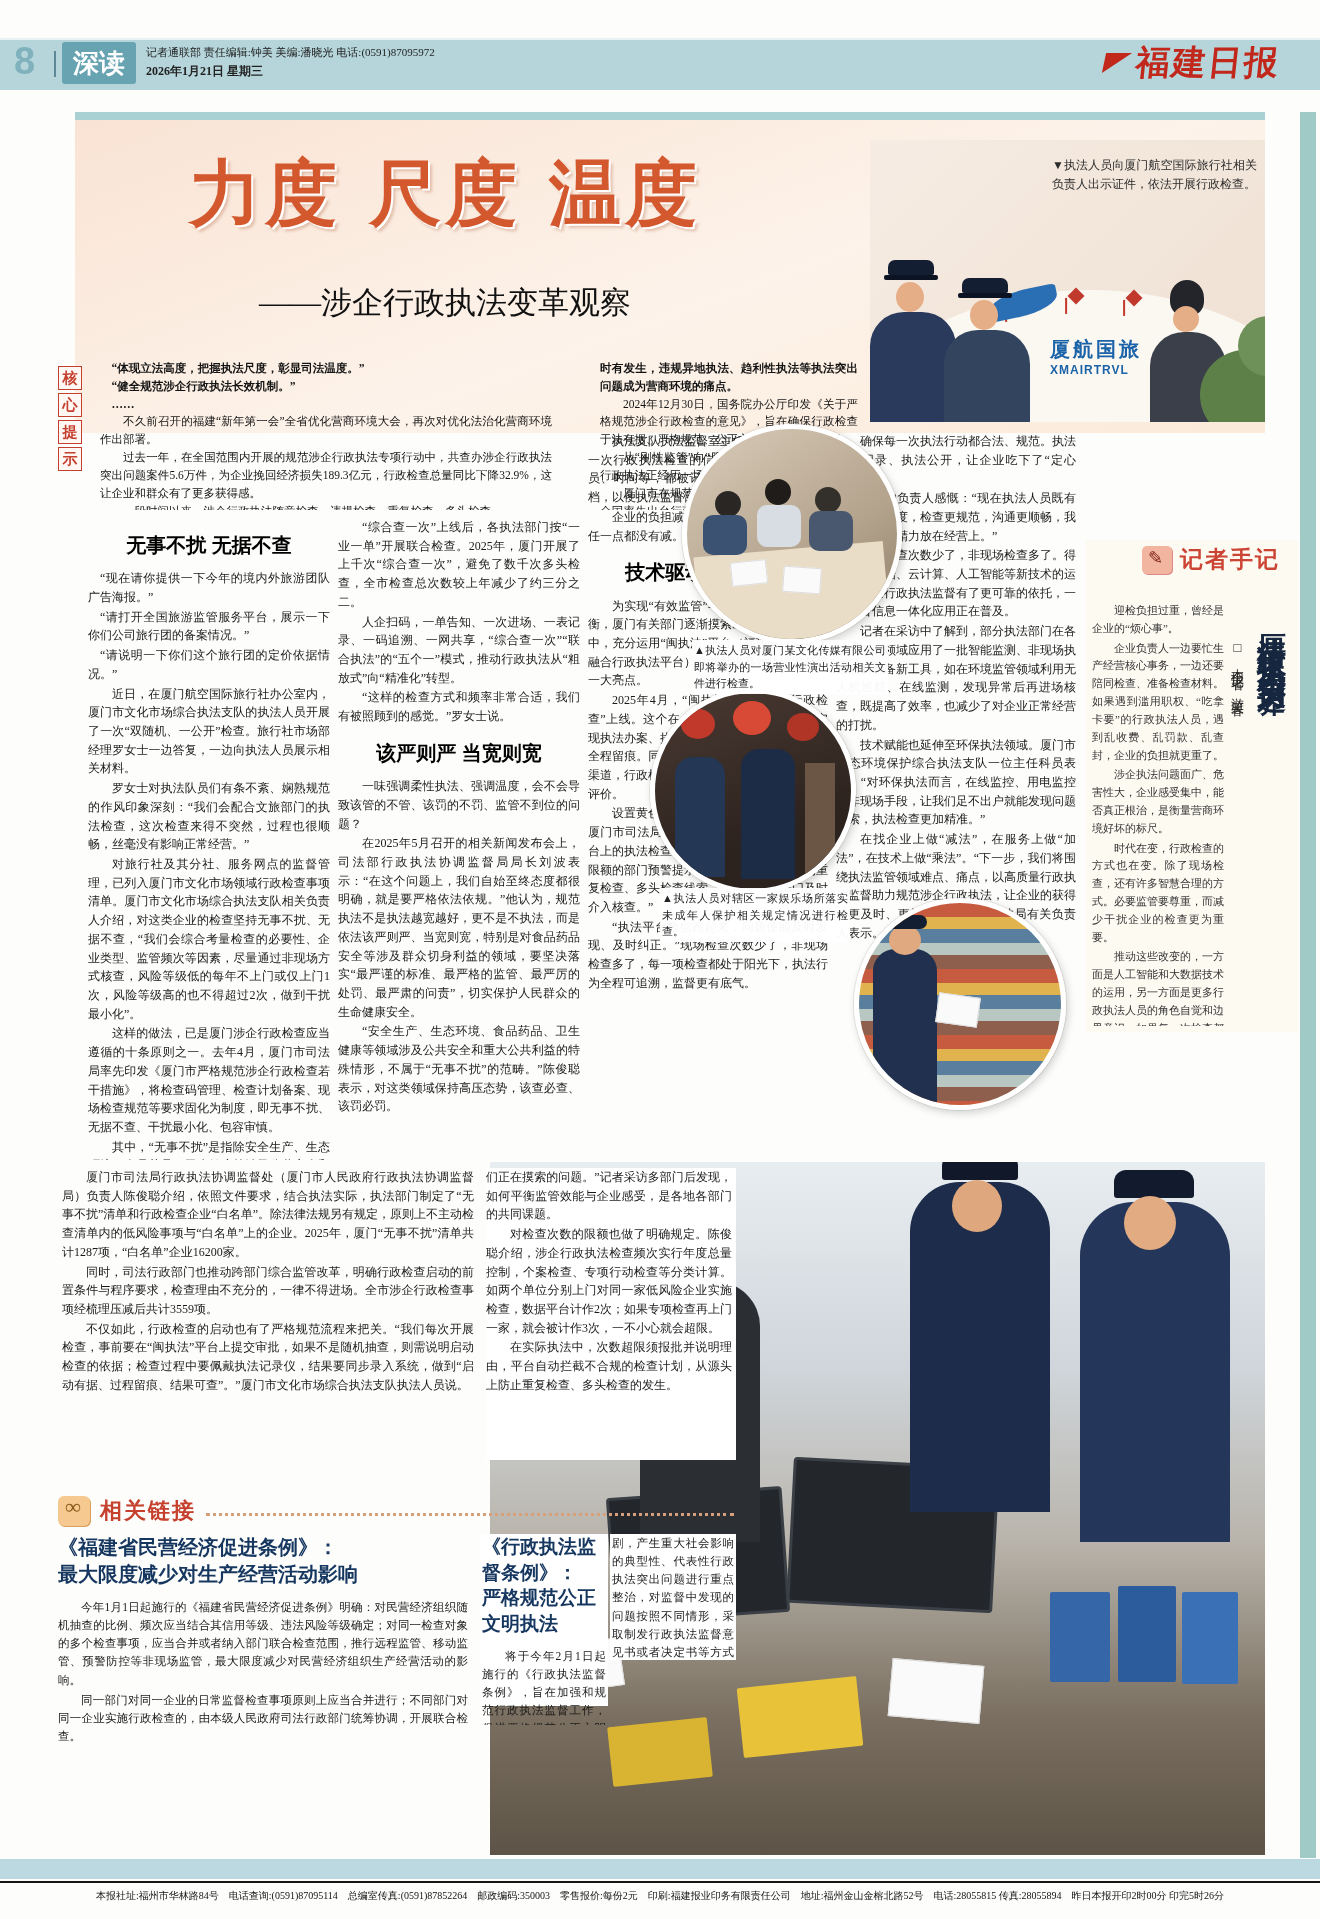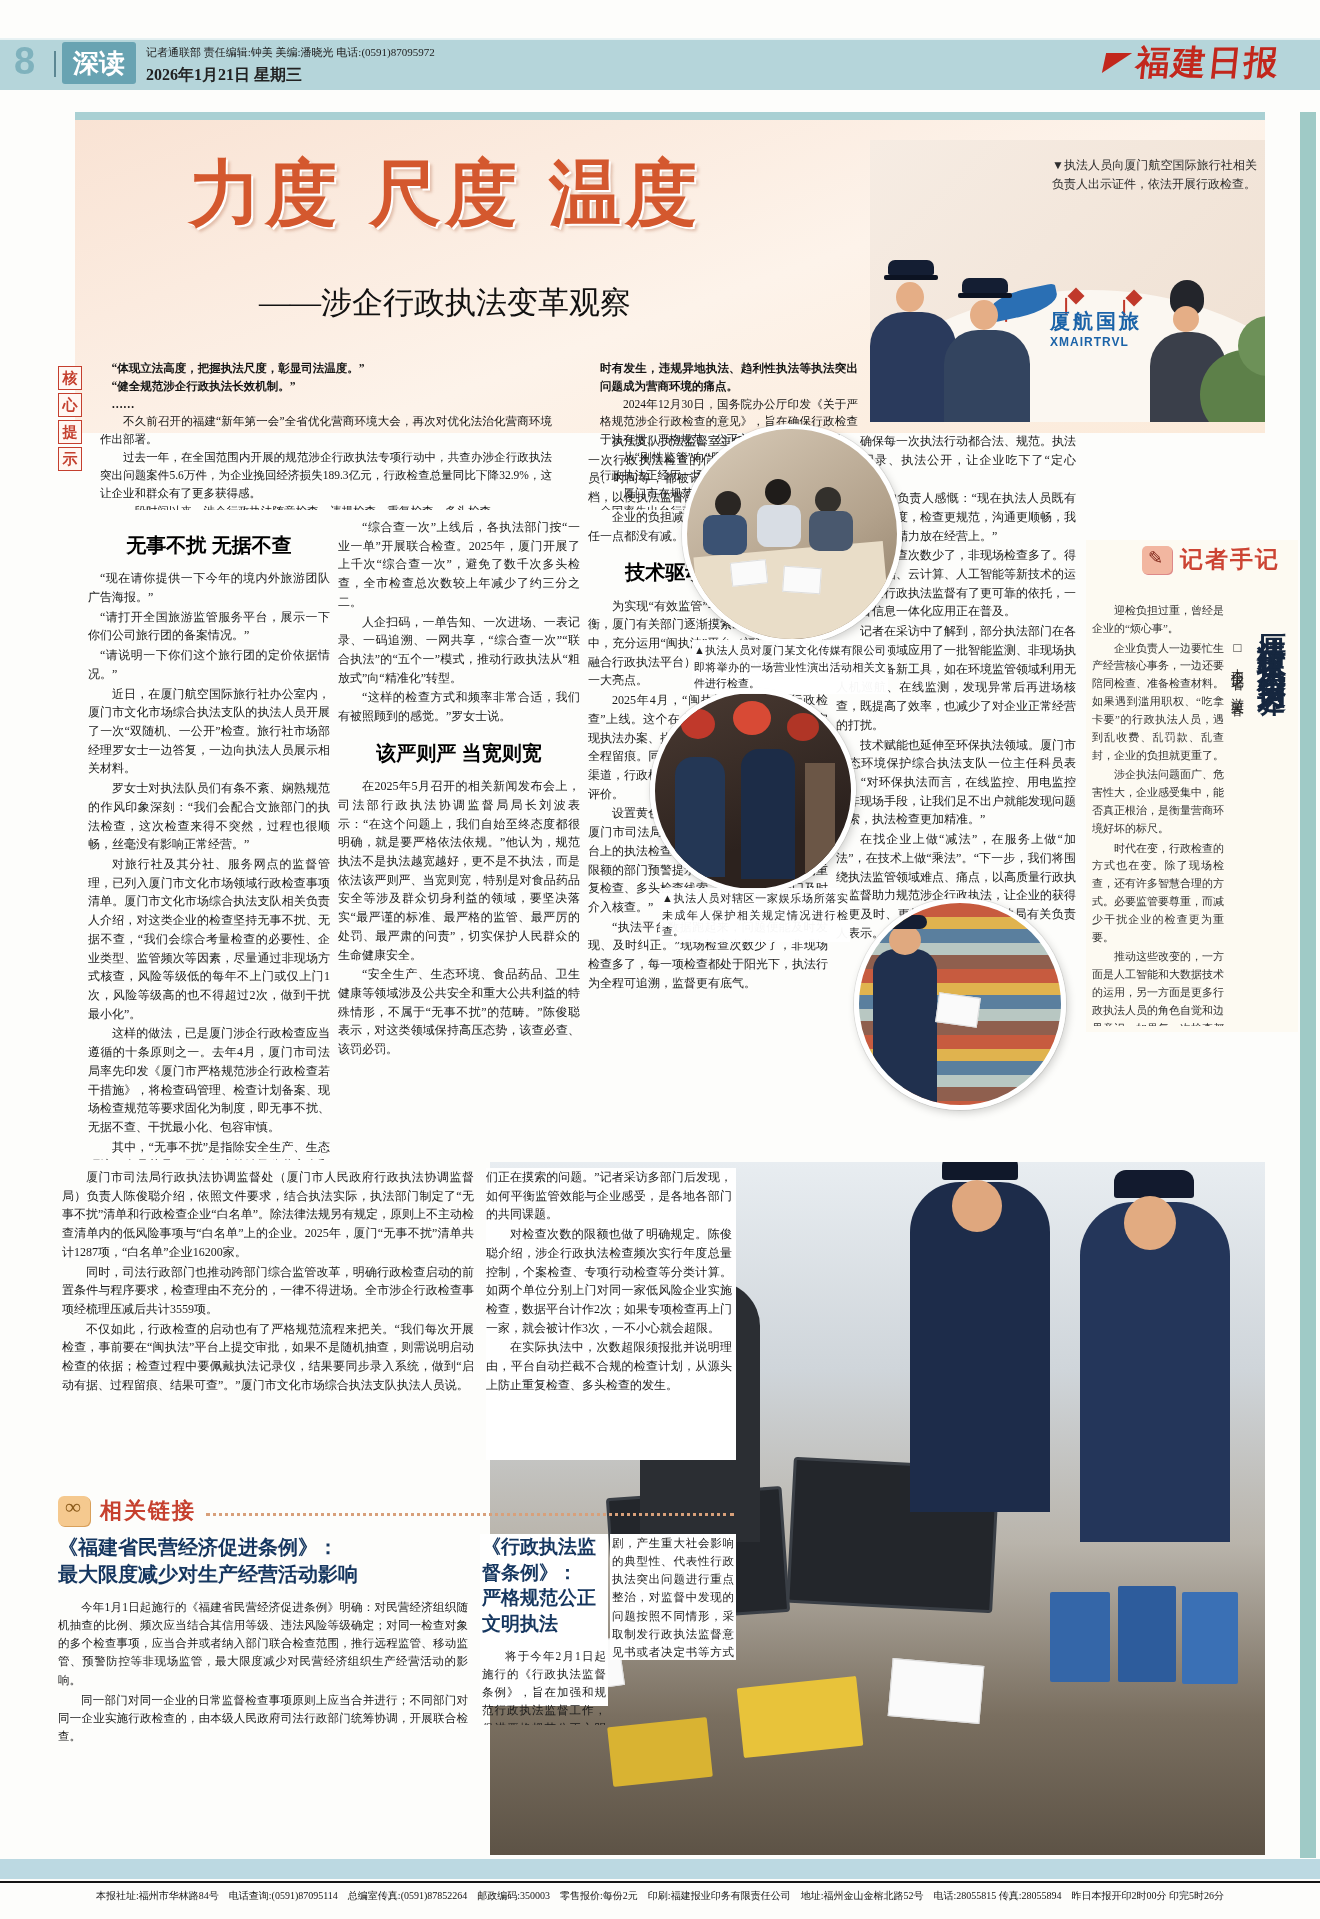--- a/index.html
+++ b/index.html
@@ -6,21 +6,21 @@
   #page{position:relative;width:1320px;height:1919px;background:#fdfdfb;overflow:hidden;
         font-family:"Liberation Serif",serif;color:#1a1a1a;}
   .abs{position:absolute;}
   
   .band{left:0;top:38px;width:1320px;height:50px;background:#b5d5da;border-top:2px solid #e8f2f3;}
   .pageno{left:14px;top:40px;font-family:"Liberation Sans",sans-serif;font-size:38px;font-weight:bold;color:#7fb2bd;}
   .pipe{left:52px;top:44px;font-size:30px;color:#40707e;}
   .sectionblk{left:62px;top:42px;width:74px;height:42px;background:#68a3b2;color:#fff;
       font-family:"Liberation Sans",sans-serif;font-size:26px;font-weight:bold;text-align:center;line-height:42px;border-radius:3px;}
   .mastinfo{left:146px;top:44px;font-size:11px;color:#222;line-height:1.6;}
-  .mastinfo .d2{font-size:16px;font-weight:bold;}
+  .mastinfo .d2{font-size:12px;font-weight:bold;}
   .brand{right:40px;top:40px;display:flex;align-items:center;gap:6px;}
   .brand-flag{width:0;height:0;border-left:26px solid #c2271c;border-bottom:20px solid transparent;transform:skewX(-12deg);}
   .brand-name{font-family:"Liberation Serif",serif;font-size:34px;font-weight:bold;color:#c2271c;
       transform:skewX(-6deg);letter-spacing:2px;}
   
   .hero{left:75px;top:112px;width:1190px;height:313px;border-top:8px solid #a9d0d3;
         background:linear-gradient(160deg,#f9e3d4 0%,#fdf3ea 55%,#fbead9 100%);}
   .mtitle{left:95px;top:146px;width:700px;text-align:center;font-family:"Liberation Sans",sans-serif;
         font-size:72px;font-weight:900;color:#d4582e;letter-spacing:4px;
         text-shadow:2px 2px 0 #fff,4px 4px 3px rgba(150,60,20,.25);}
@@ -69,21 +69,21 @@
   .art-title{font-family:"Liberation Sans",sans-serif;font-weight:bold;font-size:20px;line-height:1.35;color:#15365f;margin:0 0 10px;}
   .art-body{font-size:11.5px;line-height:1.58;text-align:justify;}
   .art-body p{margin:0 0 2px;text-indent:2em;}
   
   .photo{overflow:hidden;z-index:1;}
   .topphoto{left:870px;top:140px;width:395px;height:282px;background:linear-gradient(135deg,#f6ece3,#efe0d2);}
   .arcwall{position:absolute;left:-60px;top:150px;width:560px;height:420px;border-radius:50%;background:#fbf7f1;}
   .knot{position:absolute;width:12px;height:12px;background:#c0392b;transform:rotate(45deg);}
   .knot:after{content:"";position:absolute;left:5px;top:12px;width:2px;height:16px;background:#c0392b;transform:rotate(-45deg);}
   .xm-logo{position:absolute;left:180px;top:168px;color:#1b63a8;font-family:"Liberation Sans",sans-serif;}
-  .xm-cn{font-size:20px;font-weight:bold;letter-spacing:3px;}
+  .xm-cn{font-size:20px;font-weight:bold;letter-spacing:3px;margin-top:28px;}
   .xm-en{font-size:12px;font-weight:bold;letter-spacing:1px;}
   .swoosh{position:absolute;left:118px;top:150px;width:70px;height:26px;background:#2a6fb4;
       border-radius:60% 10% 60% 10%;transform:rotate(-12deg);}
   .fig-cap{width:46px;height:15px;background:#141e33;border-radius:7px 7px 2px 2px;}
   .fig-brim{width:54px;height:5px;background:#0c1322;border-radius:2px;margin-left:-4px;}
   .fig-face{width:28px;height:30px;background:#e5ae86;border-radius:50%;margin:2px 0 0 8px;}
   .fig-body{width:86px;height:130px;border-radius:34px 34px 0 0;margin-left:-18px;}
   .plant{position:absolute;border-radius:50%;background:#5d8049;}
   .topcap{position:absolute;right:8px;top:16px;width:205px;font-size:12px;line-height:1.55;color:#2c2c2c;text-align:justify;}
   .botphoto{left:490px;top:1162px;width:775px;height:693px;
@@ -189,20 +189,21 @@
     <p>对旅行社及其分社、服务网点的监督管理，已列入厦门市文化市场领域行政检查事项清单。厦门市文化市场综合执法支队相关负责人介绍，对这类企业的检查坚持无事不扰、无据不查，“我们会综合考量检查的必要性、企业类型、监管频次等因素，尽量通过非现场方式核查，风险等级低的每年不上门或仅上门1次，风险等级高的也不得超过2次，做到干扰最小化”。</p>
     <p>这样的做法，已是厦门涉企行政检查应当遵循的十条原则之一。去年4月，厦门市司法局率先印发《厦门市严格规范涉企行政检查若干措施》，将检查码管理、检查计划备案、现场检查规范等要求固化为制度，即无事不扰、无据不查、干扰最小化、包容审慎。</p>
     <p>其中，“无事不扰”是指除安全生产、生态环境、食品药品、卫生健康等涉及公共安全和重大公共利益的领域外，对企业原则上不主动检查。</p>
   </div>
 
   <div class="abs col" style="left:338px;top:518px;width:242px;height:642px;">
     <p>“综合查一次”上线后，各执法部门按“一业一单”开展联合检查。2025年，厦门开展了上千次“综合查一次”，避免了数千次多头检查，全市检查总次数较上年减少了约三分之二。</p>
     <p>人企扫码，一单告知、一次进场、一表记录、一码追溯、一网共享，“综合查一次”“联合执法”的“五个一”模式，推动行政执法从“粗放式”向“精准化”转型。</p>
     <p>“这样的检查方式和频率非常合适，我们有被照顾到的感觉。”罗女士说。</p>
     <div class="h2">该严则严 当宽则宽</div>
+    <p>一味强调柔性执法、强调温度，会不会导致该管的不管、该罚的不罚、监管不到位的问题？</p>
     <p>在2025年5月召开的相关新闻发布会上，司法部行政执法协调监督局局长刘波表示：“在这个问题上，我们自始至终态度都很明确，就是要严格依法依规。”他认为，规范执法不是执法越宽越好，更不是不执法，而是依法该严则严、当宽则宽，特别是对食品药品安全等涉及群众切身利益的领域，要坚决落实“最严谨的标准、最严格的监管、最严厉的处罚、最严肃的问责”，切实保护人民群众的生命健康安全。</p>
     <p>“安全生产、生态环境、食品药品、卫生健康等领域涉及公共安全和重大公共利益的特殊情形，不属于“无事不扰”的范畴。”陈俊聪表示，对这类领域保持高压态势，该查必查、该罚必罚。</p>
   </div>
 
   <div class="abs col" style="left:588px;top:432px;width:240px;height:728px;">
     <p>执法支队执法监督室主任林建伟表示，每一次行政执法检查的信息，如检查事项、人员、时间等，都被记录在“闽执法”平台上存档，以便执法监督部门进行统计分析研判。</p>
     <p>企业的负担减轻了，而执法人员肩上的责任一点都没有减。</p>
     <div class="h2">技术驱动 精准执法</div>
     <p>为实现“有效监管”与“减少干预”的有机平衡，厦门有关部门逐渐摸索出了一套做法。其中，充分运用“闽执法”平台（福建省一体化大融合行政执法平台）赋能精准高效执法监督是一大亮点。</p>
     <p>2025年4月，“闽执法”中的“涉企行政检查”上线。这个在全省推广应用的平台，可实现执法办案、执法监督、执法公示一网通办，全程留痕。同时，平台也作为“企评执法”反馈渠道，行政检查对象可对检查情况进行满意度评价。</p>

